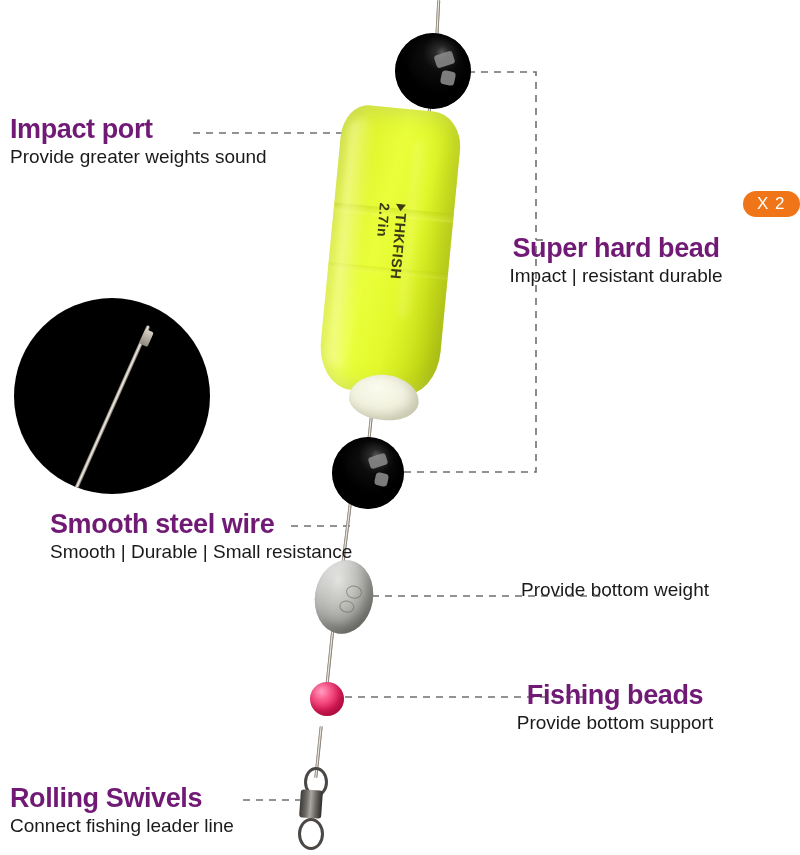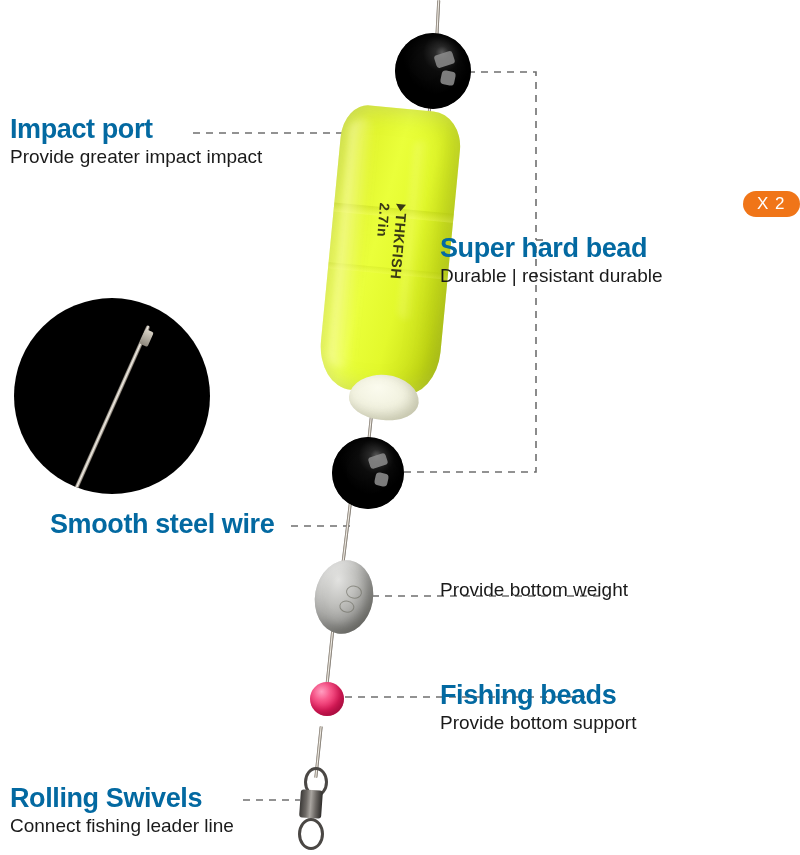--- a/index.html
+++ b/index.html
@@ -13,31 +13,31 @@
   }
   .stage{position:absolute;left:0;top:0;width:800px;height:855px;}
 
   
   .label{position:absolute;}
   .label .title{
     font-weight:bold;
     font-size:27px;
     line-height:32px;
     letter-spacing:-0.4px;
-    color:#0369a1;
+    color:#701a75;
     white-space:nowrap;
   }
   .label .sub{
     font-size:19px;
     line-height:24px;
     color:#1a1a1a;
     white-space:nowrap;
     font-weight:400;
   }
-  .label.right{text-align:left;}
+  .label.right{text-align:center;}
 
   
   .badge{
     position:absolute;
     background:#F07518;
     color:#ffffff;
     font-size:17px;
     font-weight:400;
     letter-spacing:1px;
     border-radius:14px;
@@ -266,31 +266,32 @@
   <div class="swivel-barrel" style="left:300px;top:790px;width:22px;height:28px;"></div>
   <div class="swivel-ring" style="left:298px;top:818px;width:20px;height:26px;"></div>
 
   <div class="inset-circle" style="left:14px;top:298px;width:196px;height:196px;">
     <div class="inset-wire" style="left:96px;top:20px;width:4px;height:180px;"></div>
     <div class="inset-tip" style="left:128px;top:32px;width:9px;height:16px;"></div>
   </div>
 
   <div class="label" style="left:10px;top:113px;">
     <div class="title">Impact port</div>
-    <div class="sub">Provide greater impact impact</div>
+    <div class="sub">Provide greater weights sound</div>
   </div>
 
   <div class="badge" style="left:743px;top:191px;">X 2</div>
   <div class="label right" style="left:440px;top:232px;width:352px;">
     <div class="title">Super hard bead</div>
-    <div class="sub">Durable | resistant durable</div>
+    <div class="sub">Impact | resistant durable</div>
   </div>
 
   <div class="label" style="left:10px;top:508px;margin-left:40px;">
     <div class="title">Smooth steel wire</div>
+    <div class="sub">Smooth | Durable | Small resistance</div>
   </div>
 
   <div class="label right" style="left:440px;top:578px;width:350px;">
     <div class="sub">Provide bottom weight</div>
   </div>
 
   <div class="label right" style="left:440px;top:679px;width:350px;">
     <div class="title">Fishing beads</div>
     <div class="sub">Provide bottom support</div>
   </div>

